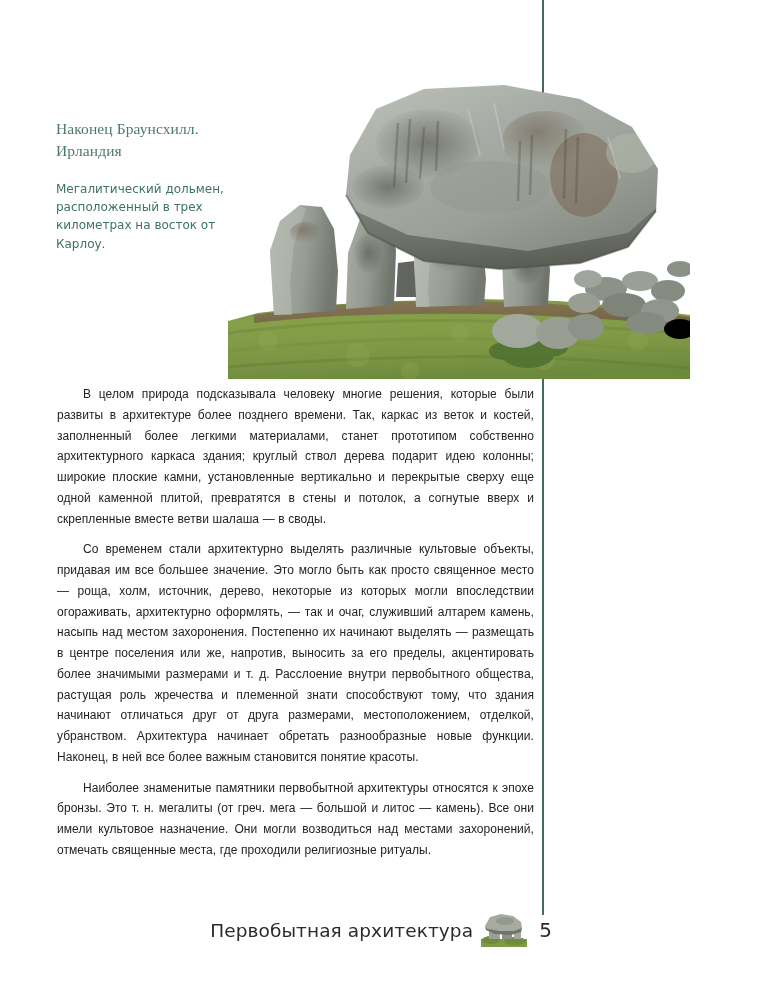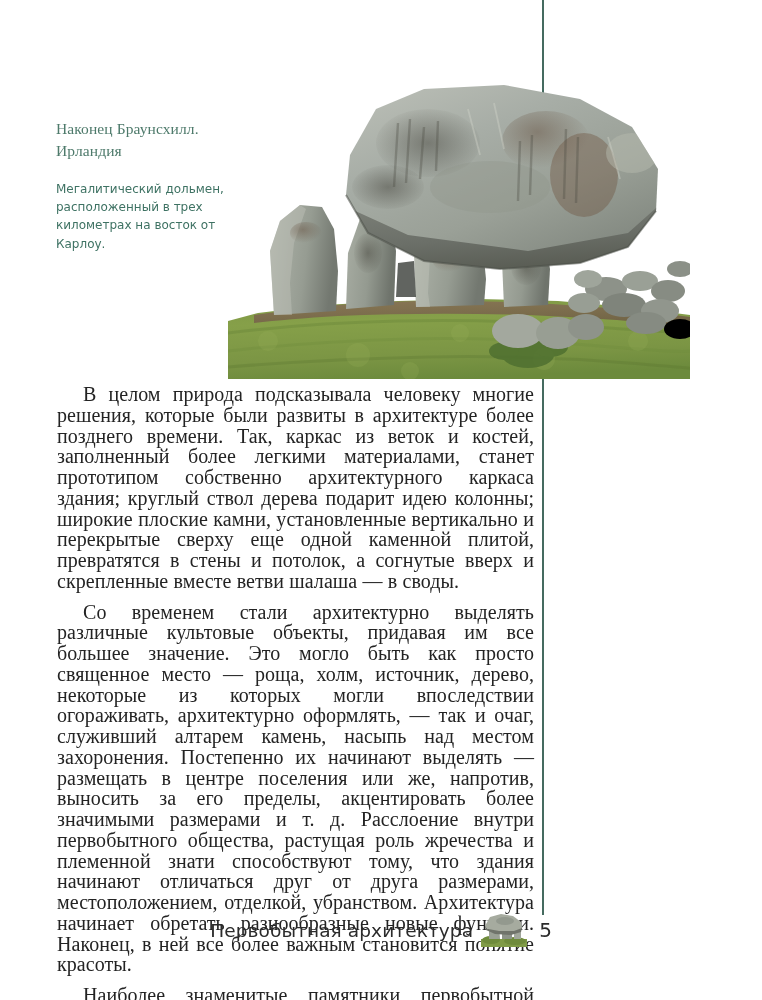--- a/index.html
+++ b/index.html
@@ -64,22 +64,22 @@
   #article {
     position: absolute;
     left: 57px;
     top: 384px;
     width: 477px;
   }
   #article p {
     margin: 0;
     text-align: justify;
     text-indent: 26px;
-    font-family: Liberation Serif, serif;
-    font-size: 20px;
+    font-family: Liberation Sans, sans-serif;
+    font-size: 12px;
     line-height: 20.75px;
     color: #232323;
     letter-spacing: 0.05px;
     word-spacing: 0.2px;
     hyphens: manual;
   }
   #article p + p { margin-top: 10px; }
 
   
   #footer {

